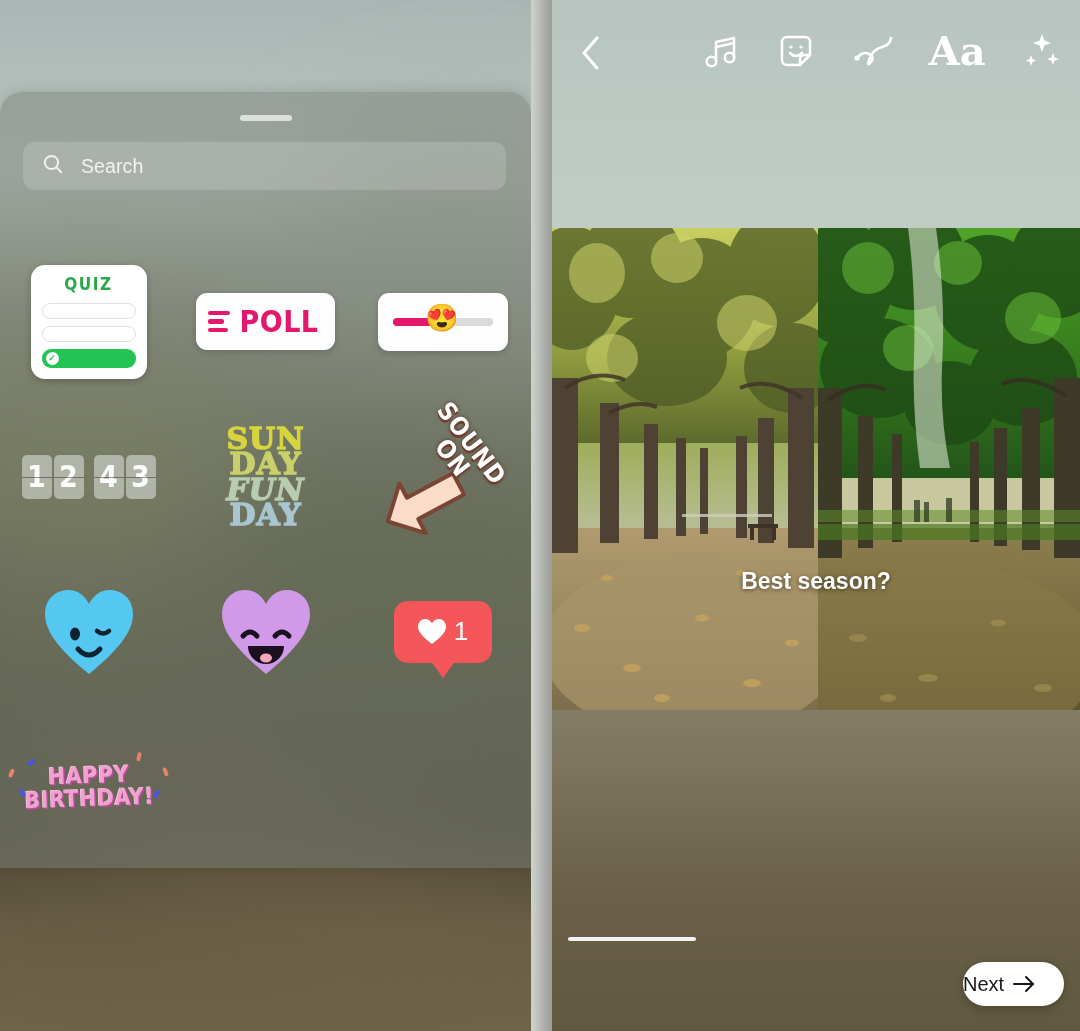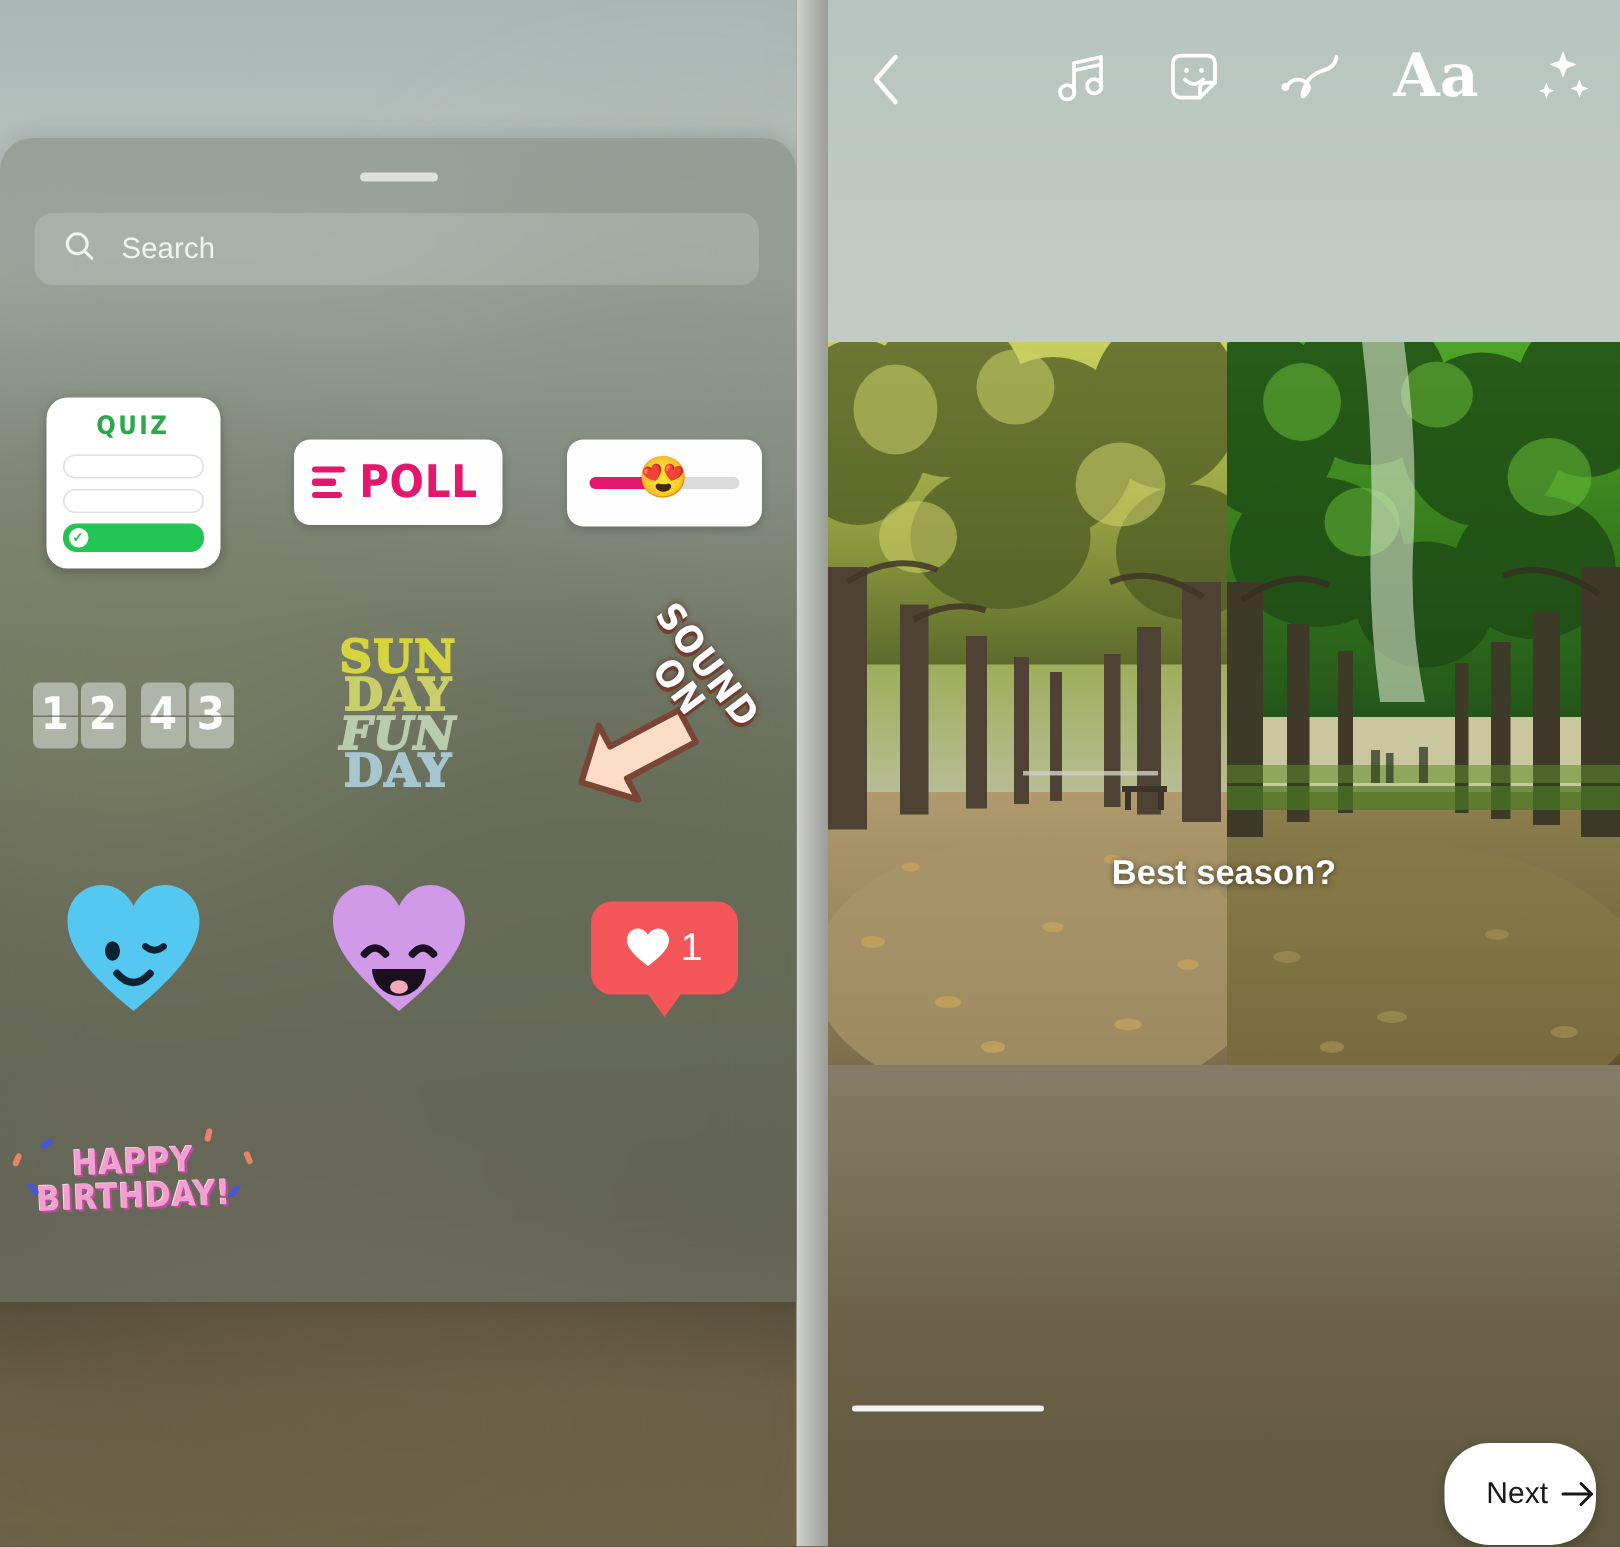--- a/index.html
+++ b/index.html
@@ -265,23 +265,23 @@
   }
   .poll-opt.fall{color:#1f9ae8;}
   .poll-opt.summer{color:#e3176b;border-left:1.5px solid #ececec;}
 
   
   #bottom-line{
     position:absolute;left:16px;top:937px;width:128px;height:4px;
     border-radius:2px;background:rgba(255,255,255,.92);
   }
   #next-button{
-    position:absolute;right:16px;top:962px;width:101px;height:68px;
+    position:absolute;right:16px;top:962px;width:101px;height:44px;
     border-radius:30px;background:#fff;
-    display:flex;align-items:center;justify-content:flex-end;gap:8px;
+    display:flex;align-items:center;justify-content:flex-start;gap:8px;
     box-shadow:0 2px 8px rgba(0,0,0,.25);cursor:pointer;
   }
   #next-label{color:#17181a;font-size:20px;}
 </style>
 </head>
 <body>
 
 <div id="left-panel">
   <div class="blob b1"></div>
   <div class="blob b4"></div>

